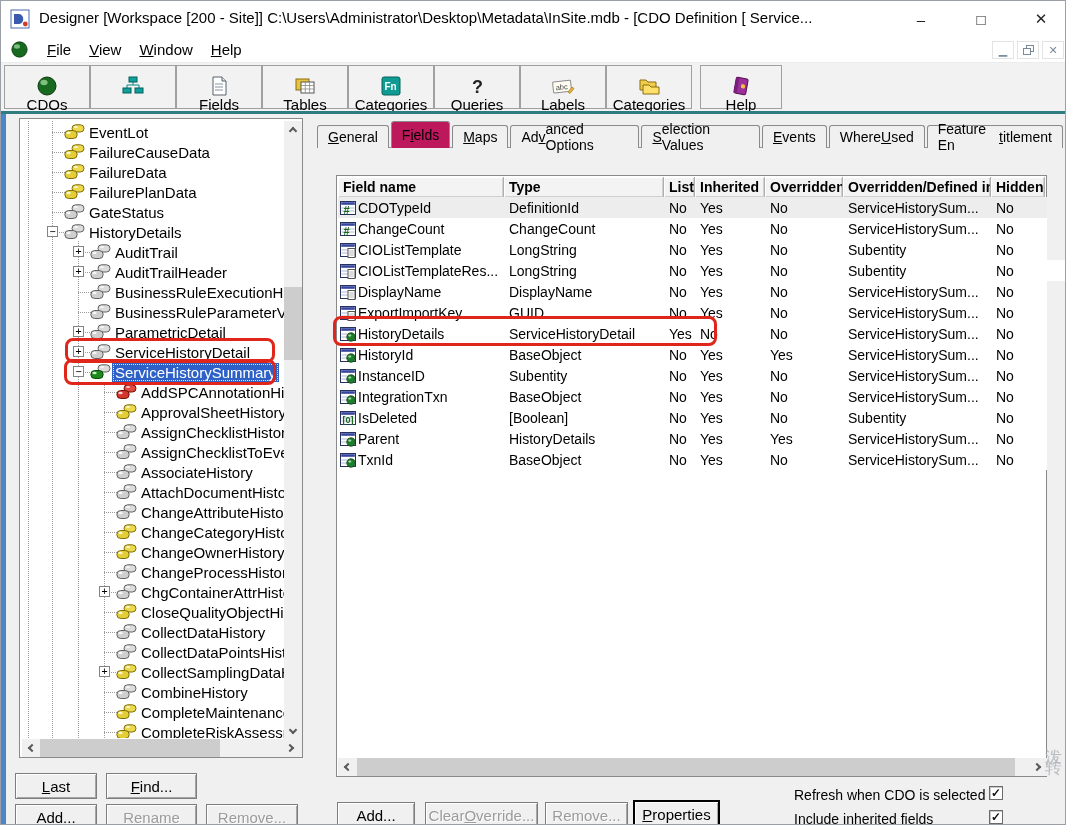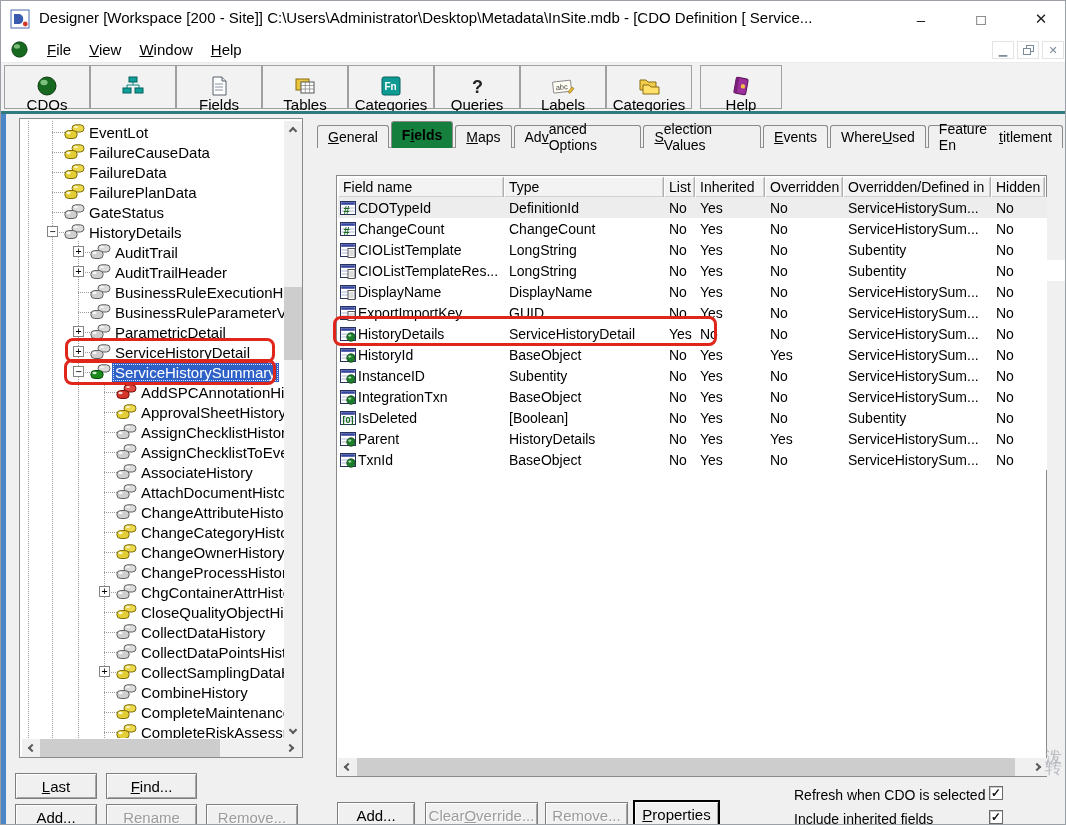--- a/index.html
+++ b/index.html
@@ -52,21 +52,21 @@
 
   
   .btn { position:absolute; background:#f0f0f0; border:1px solid #7d7d7d; box-shadow:inset 1px 1px 0 #ffffff, inset -1px -1px 0 #a6a6a6; font-size:15px; display:flex; align-items:center; justify-content:center; white-space:nowrap; }
   .btn.disabled { color:#9b9b9b; text-shadow:1px 1px 0 #fdfdfd; }
   .btn.focused { border:1px solid #000; box-shadow:inset 1px 1px 0 #ffffff, inset -1px -1px 0 #a6a6a6, 0 0 0 1px #000; }
 
   
   #tab-baseline { position:absolute; left:316px; top:146px; width:746px; height:1px; background:#9a9a9a; }
   #tabstrip { position:absolute; left:316px; top:120px; height:27px; display:flex; align-items:flex-end; }
   .tab { height:23px; background:#f0f0f0; border:1px solid #8a8a8a; border-bottom:none; border-radius:3px 3px 0 0; padding:0 10px; font-size:14px; display:flex; align-items:center; margin-right:2px; position:relative; }
-  .tab.active { height:27px; background:#15803d; z-index:5; box-shadow:0 1px 0 #f1f1f1;font-weight:bold; }
+  .tab.active { height:27px; background:#be185d; z-index:5; box-shadow:0 1px 0 #f1f1f1; }
 
   
   #table-panel { position:absolute; left:335px; top:174px; width:711px; height:602px; background:#fff; border:1px solid #8a8a8a; }
   #grid-header { position:absolute; left:1px; top:1px; display:grid; height:20px; }
   .th { background:#f3f3f3; border-right:1px solid #b0b0b0; box-shadow:inset 1px 1px 0 #ffffff, inset -1px -1px 0 #d0d0d0; font-size:14px; display:flex; align-items:center; padding-left:5px; overflow:hidden; white-space:nowrap; }
   #grid-rows { position:absolute; left:1px; top:21px; }
   .tr { display:grid; height:21px; background:#fff; }
   .tr.shaded { background:#ededed; }
   .td { font-size:14px; display:flex; align-items:center; padding-left:5px; overflow:hidden; white-space:nowrap; }
   .td.namecell { padding-left:2px; gap:2px; }
@@ -577,21 +577,21 @@
       <div class="tab active">F<u>i</u>elds</div>
       <div class="tab"><u>M</u>aps</div>
       <div class="tab">Ad<u>v</u>anced Options</div>
       <div class="tab"><u>S</u>election Values</div>
       <div class="tab"><u>E</u>vents</div>
       <div class="tab">Where <u>U</u>sed</div>
       <div class="tab">Feature En<u>t</u>itlement</div>
     </div>
 
   <div id="table-panel">
-    <div id="grid-header" style="grid-template-columns: 166px 160px 31px 70px 78px 148px 54px; width: 709px;">
+    <div id="grid-header" style="grid-template-columns: 166px 160px 31px 70px 78px 148px 54px; width: 709px; font-weight: bold;">
         <div class="th">Field name</div>
         <div class="th">Type</div>
         <div class="th">List</div>
         <div class="th">Inherited</div>
         <div class="th">Overridden</div>
         <div class="th">Overridden/Defined in</div>
         <div class="th">Hidden</div>
       </div>
     <div id="grid-rows">
         <div class="tr shaded" style="grid-template-columns: 166px 160px 31px 70px 78px 148px 54px; width: 709px;">

